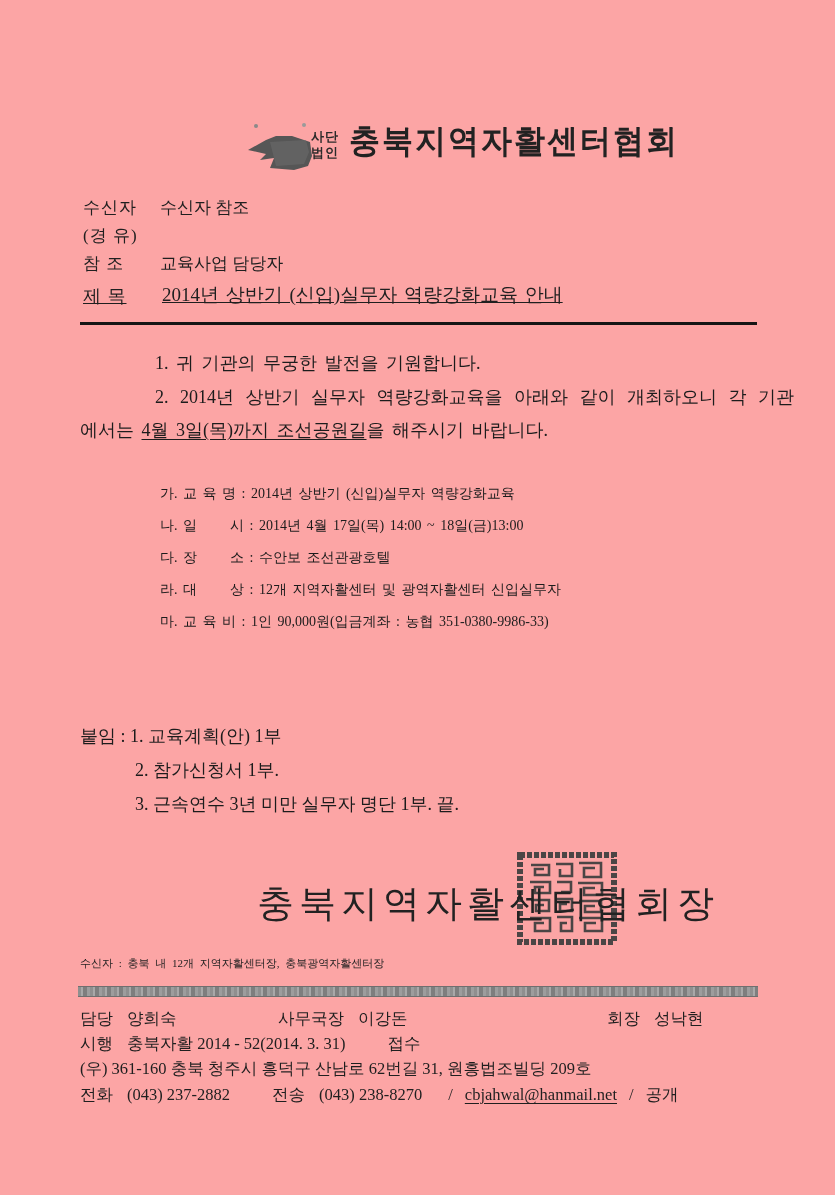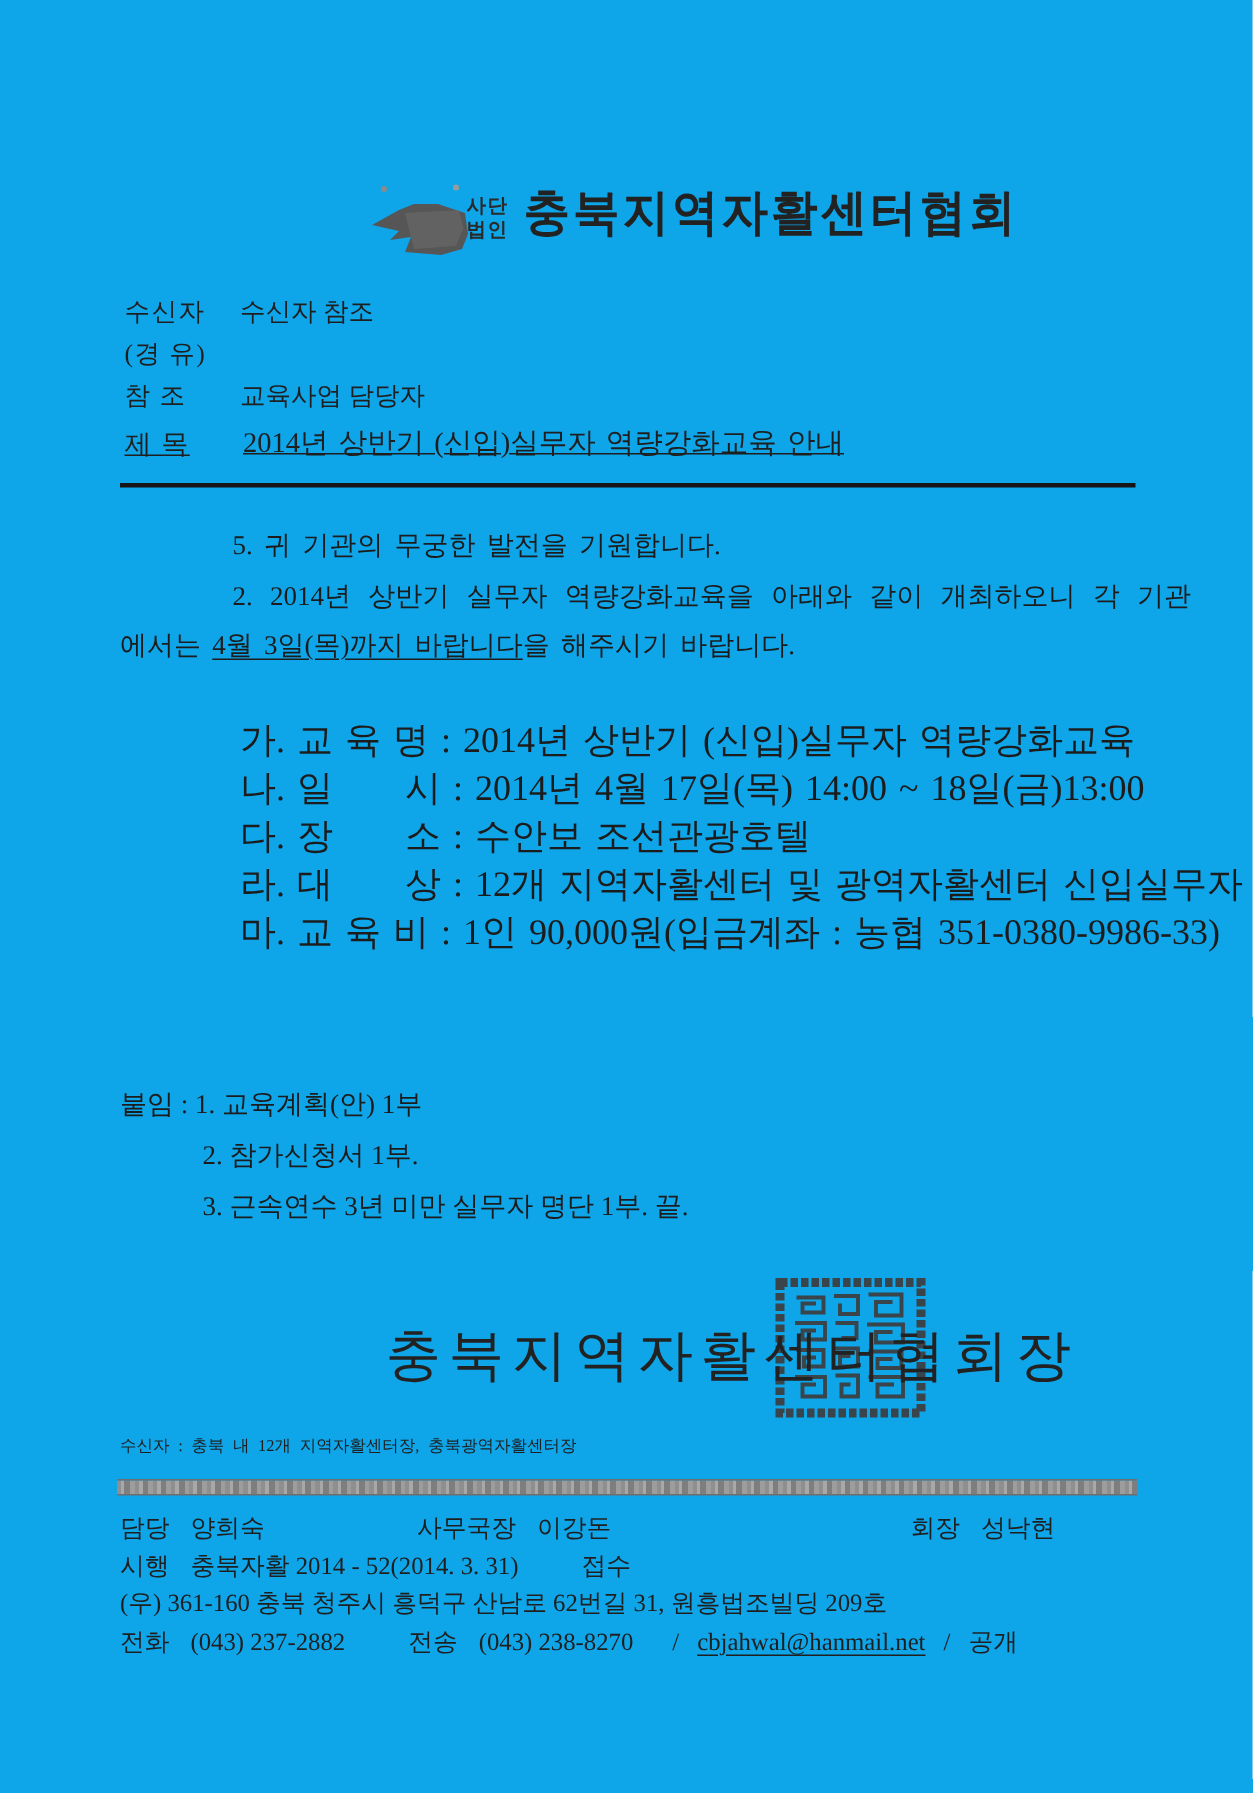--- a/index.html
+++ b/index.html
@@ -1,20 +1,20 @@
 <!DOCTYPE html>
 <html><head>
 <meta charset="utf-8">
 <style>
   html,body{margin:0;padding:0;background:#e8e8e8;}
   .page{
     position:relative;
     width:835px;height:1195px;
     margin:0 auto;
-    background:#0ea5e9;
+    background:#fca5a5;
     font-family:"Liberation Serif","DejaVu Serif",serif;
     color:#1f1f1f;
     overflow:hidden;
   }
   .abs{position:absolute;white-space:nowrap;}
 
   
   .logo-blob{position:absolute;left:246px;top:122px;width:68px;height:52px;}
   .org-small{
     position:absolute;left:311px;top:129px;
@@ -31,21 +31,21 @@
   .hdr-label{font-size:17px;letter-spacing:1px;}
   .hdr-value{font-size:17px;}
   .hdr-title{font-size:19px;word-spacing:2px;text-decoration:underline;}
   .title-rule{position:absolute;left:80px;top:322px;width:677px;height:3px;background:#161616;}
 
   
   .body-text{font-size:18px;color:#1c1c1c;}
   .justified{word-spacing:7px;}
   .uline{text-decoration:underline;text-underline-offset:3px;}
 
-  .list-block{position:absolute;left:80px;top:478px;font-size:24px;line-height:32px;color:#1c1c1c;}
+  .list-block{position:absolute;left:80px;top:478px;font-size:14px;line-height:32px;color:#1c1c1c;}
   .list-line{white-space:pre;word-spacing:2px;}
   .ind0{padding-left:80px;}
   .ind1{padding-left:165px;}
   .ind2{padding-left:142px;}
 
   .attach-block{position:absolute;left:80px;top:719px;font-size:18px;line-height:34px;color:#1c1c1c;}
   .attach-first{white-space:pre;}
   .attach-item{padding-left:55px;white-space:pre;}
 
   
@@ -92,23 +92,23 @@
   <div class="abs hdr-label" style="left:83px;top:224px;">(경 유)</div>
 
   <div class="abs hdr-label" style="left:83px;top:252px;">참  조</div>
   <div class="abs hdr-value" style="left:160px;top:252px;">교육사업 담당자</div>
 
   <div class="abs hdr-label" style="left:83px;top:284px;font-size:18px;text-decoration:underline;">제  목</div>
   <div class="abs hdr-title" style="left:162px;top:282px;">2014년 상반기 (신입)실무자 역량강화교육 안내</div>
 
   <div class="title-rule"></div>
 
-  <div class="abs body-text" style="left:155px;top:351px;word-spacing:3px;">5. 귀 기관의 무궁한 발전을 기원합니다.</div>
+  <div class="abs body-text" style="left:155px;top:351px;word-spacing:3px;">1. 귀 기관의 무궁한 발전을 기원합니다.</div>
   <div class="abs body-text justified" style="left:155px;top:385px;">2. 2014년 상반기 실무자 역량강화교육을 아래와 같이 개최하오니 각 기관</div>
-  <div class="abs body-text" style="left:80px;top:418px;word-spacing:3px;"><span>에서는 </span><span class="uline">4월 3일(목)까지 바랍니다</span><span>을 해주시기 바랍니다.</span></div>
+  <div class="abs body-text" style="left:80px;top:418px;word-spacing:3px;"><span>에서는 </span><span class="uline">4월 3일(목)까지 조선공원길</span><span>을 해주시기 바랍니다.</span></div>
 
   <div class="list-block">
     <div class="list-line ind0">가. 교 육 명 : 2014년 상반기 (신입)실무자 역량강화교육</div>
     <div class="list-line ind0">나. 일      시 : 2014년 4월 17일(목) 14:00 ~ 18일(금)13:00</div>
     <div class="list-line ind0">다. 장      소 : 수안보 조선관광호텔</div>
     <div class="list-line ind0">라. 대      상 : 12개 지역자활센터 및 광역자활센터 신입실무자</div>
     <div class="list-line ind0">마. 교 육 비 : 1인 90,000원(입금계좌 : 농협 351-0380-9986-33)</div>
   </div>
 
   <div class="attach-block">

